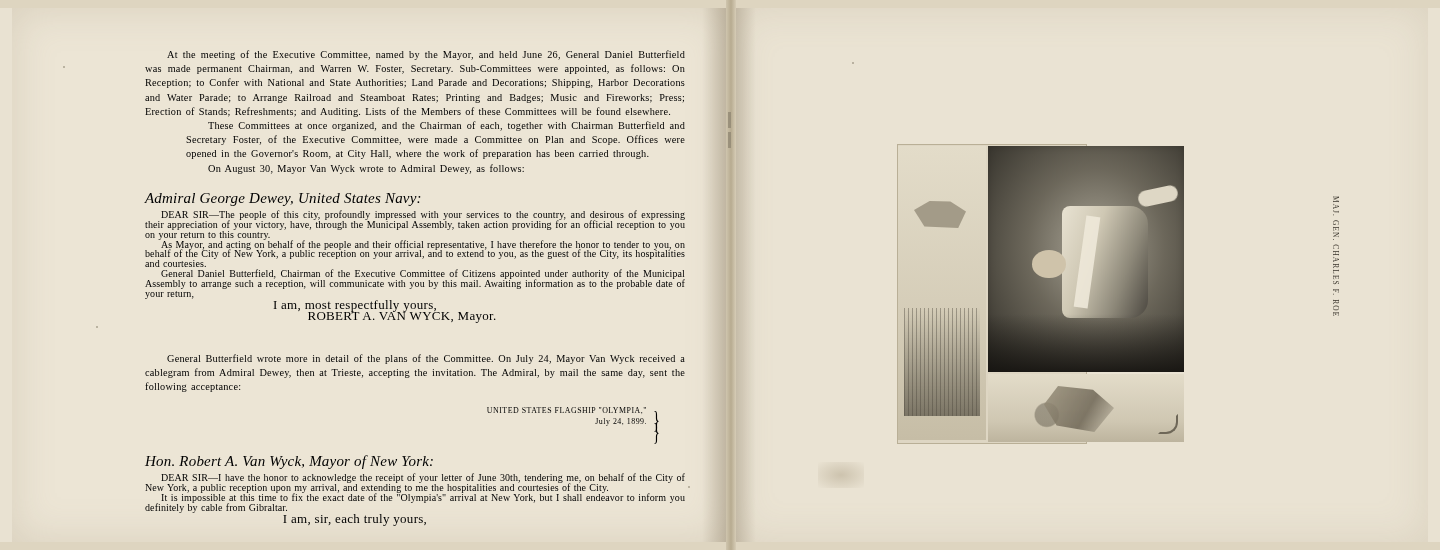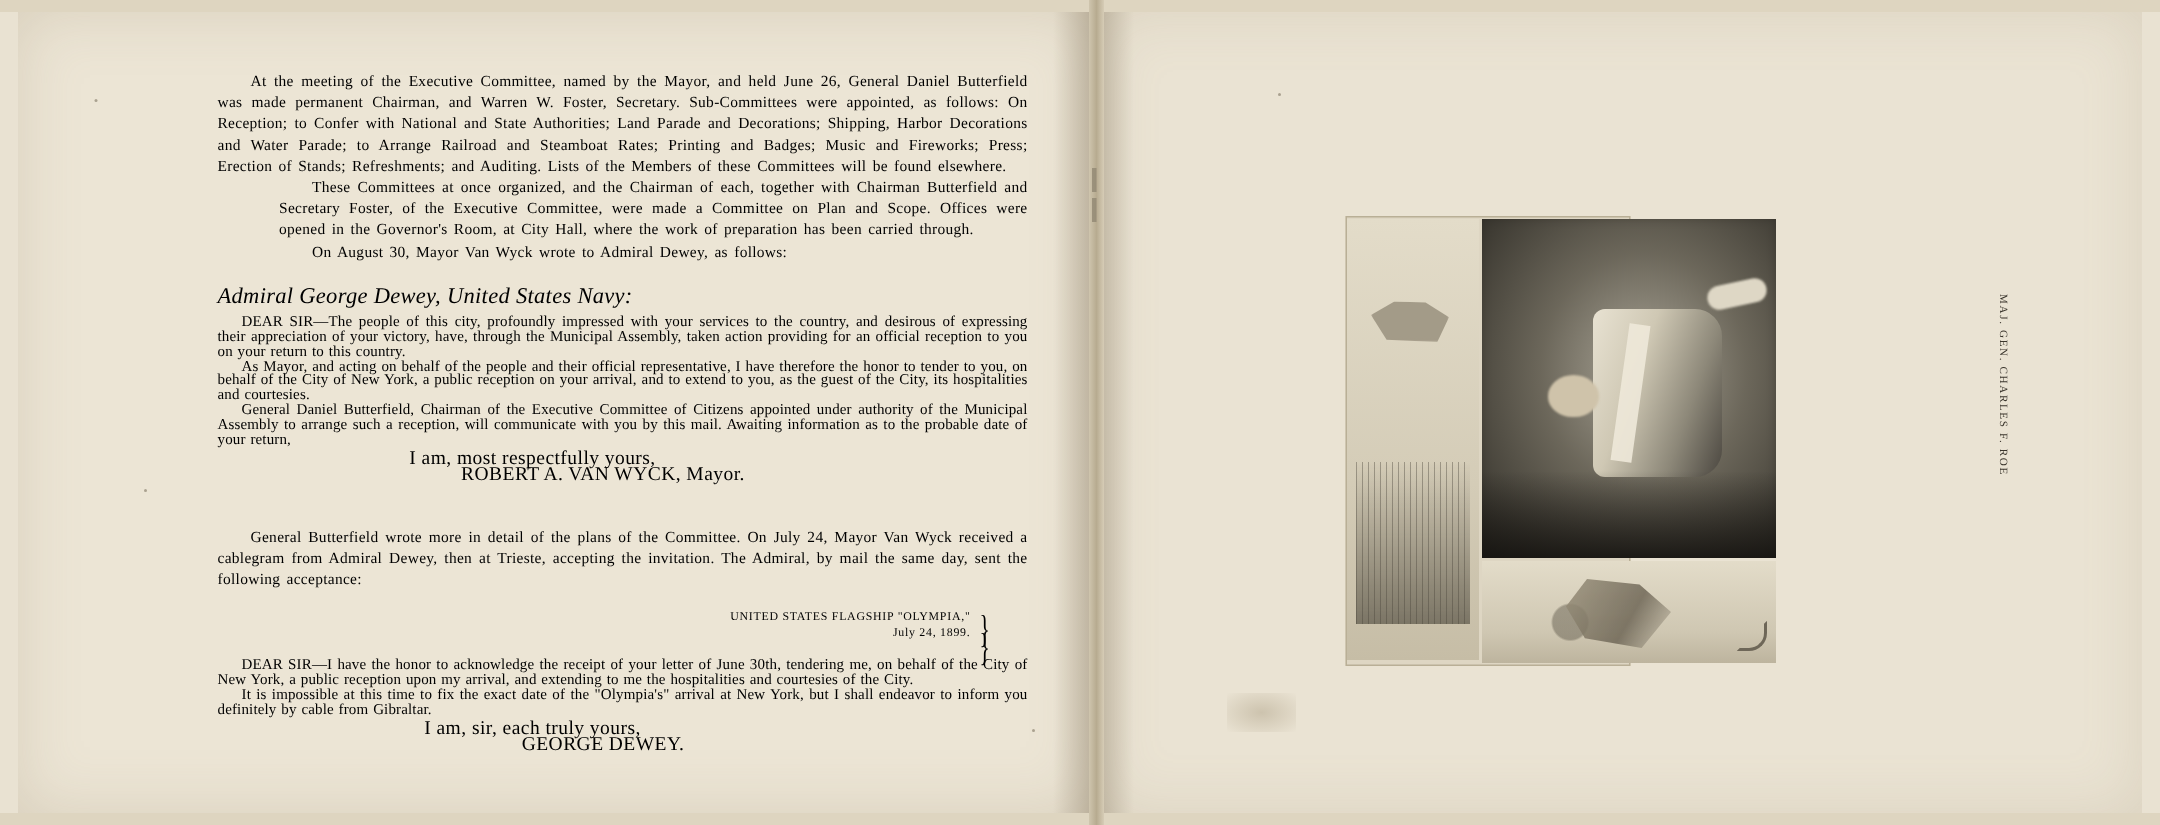--- a/index.html
+++ b/index.html
@@ -363,24 +363,24 @@
 
     <div class="headblock">
       <div>UNITED STATES FLAGSHIP "OLYMPIA,"</div>
       <div>July 24, 1899.</div>
       <span class="brace">}</span>
       <span class="brace2">}</span>
     </div>
 
     <div class="gap-md"></div>
 
+    <p class="salut">Hon. Robert A. Van Wyck, Mayor of New York:</p>
     <p class="letter">DEAR SIR—I have the honor to acknowledge the receipt of your letter of June 30th, tendering me, on behalf of the City of New York, a public reception upon my arrival, and extending to me the hospitalities and courtesies of the City.</p>
     <p class="letter">It is impossible at this time to fix the exact date of the "Olympia's" arrival at New York, but I shall endeavor to inform you definitely by cable from Gibraltar.</p>
     <p class="sign center-left">I am, sir, each truly yours,</p>
-    <p class="sign right">GEORGE DEWEY.</p>
   </div>
 
   <div class="plate-frame"></div>
   <div class="plate-left-strip">
     <div class="horse"></div>
     <div class="crowd"></div>
   </div>
   <div class="plate-main">
     <div class="vignette"></div>
     <div class="figure-body"></div>

